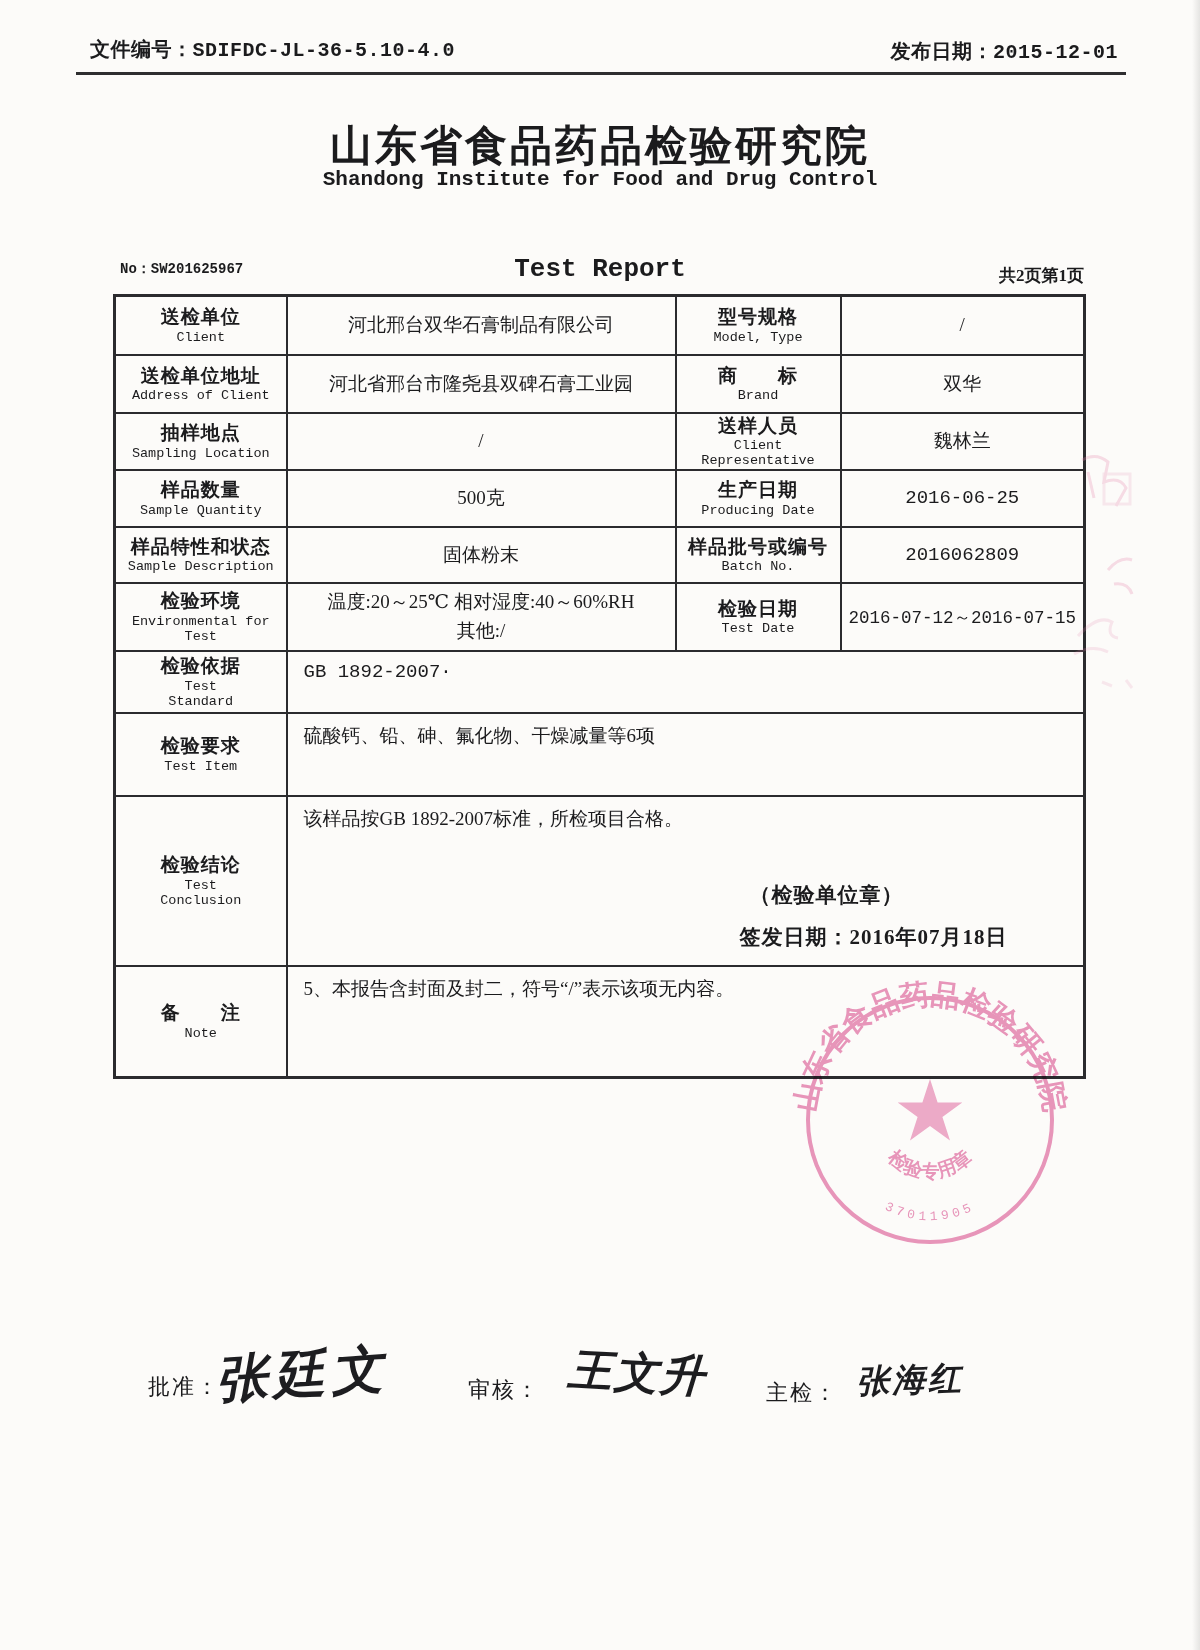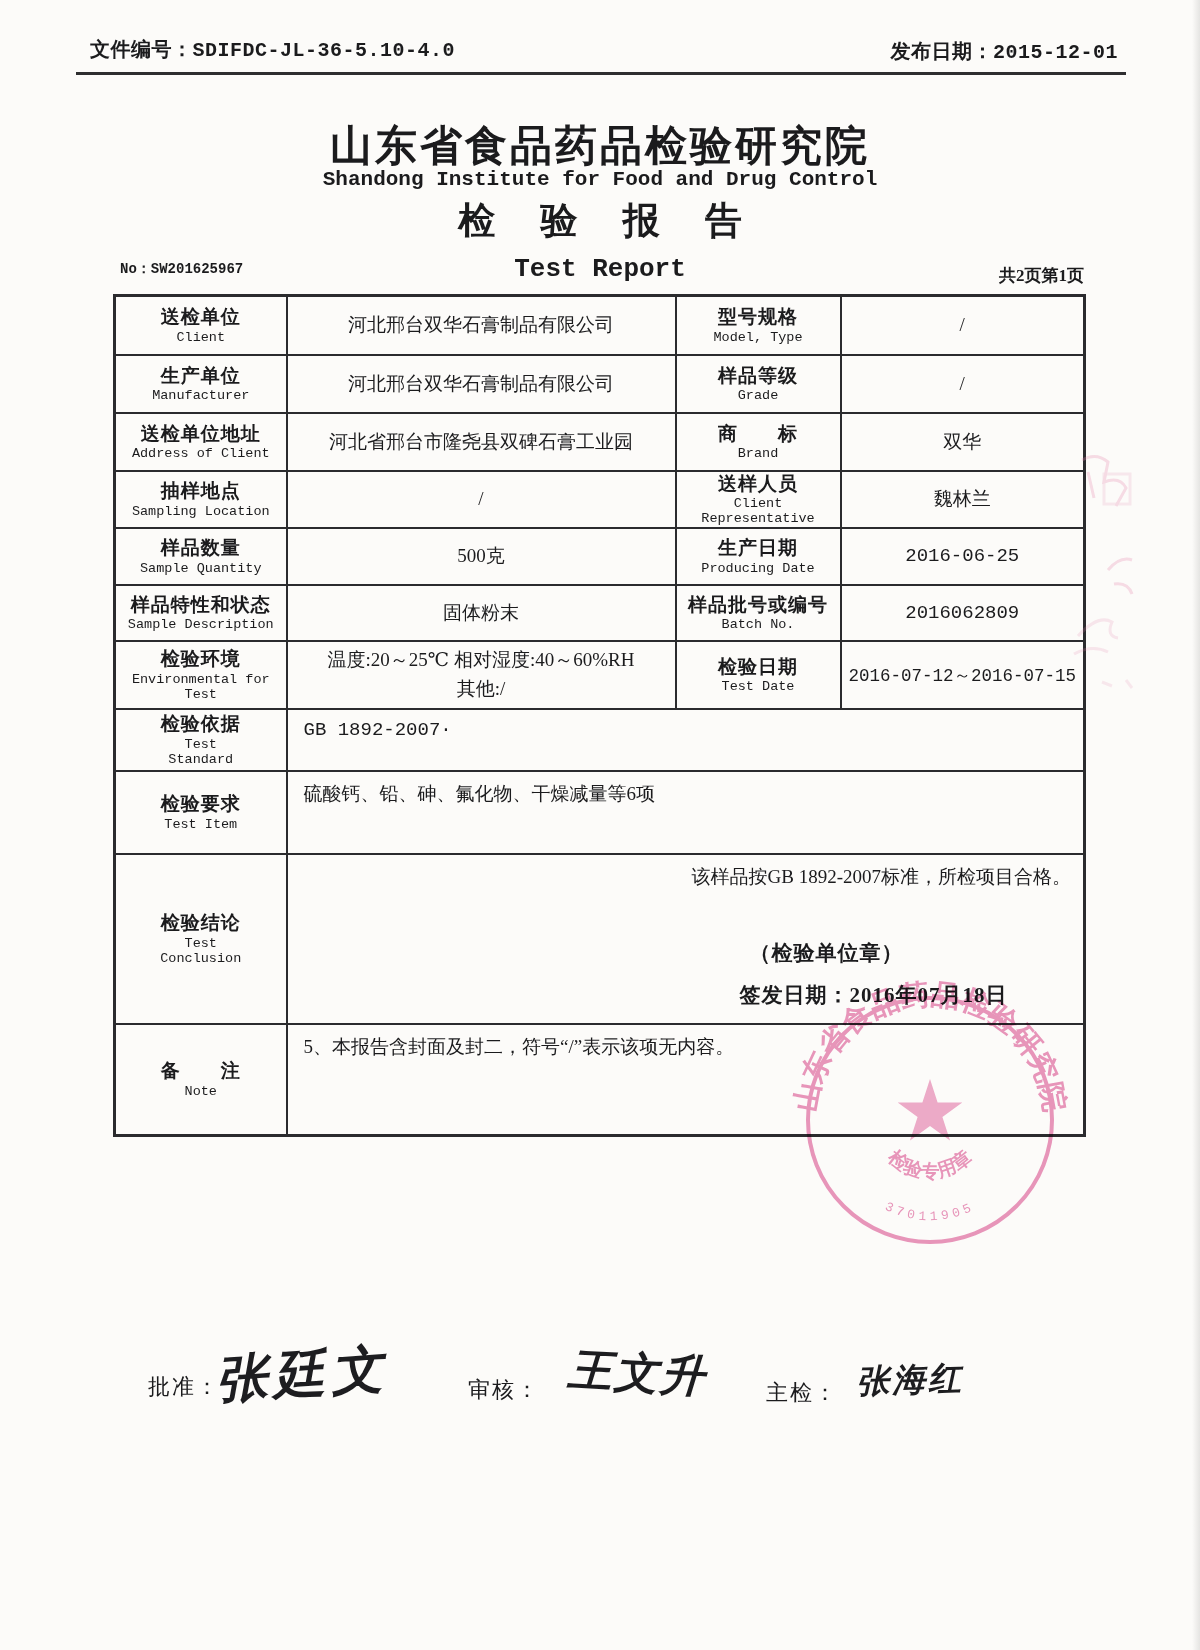--- a/index.html
+++ b/index.html
@@ -28,21 +28,21 @@
   table.rpt { position:absolute; left:113px; top:294px; width:970px; border-collapse:collapse; table-layout:fixed; }
   table.rpt, table.rpt td { border:2.5px solid #2b2b2e; }
   table.rpt { border-width:3px; }
   td { vertical-align:middle; text-align:center; font-size:19px; overflow:hidden; }
   .lbl .lcn { font-size:19px; font-weight:600; letter-spacing:1px; line-height:1.25; }
   .lbl .len { font-family:"Liberation Mono","DejaVu Sans Mono",monospace; font-size:13.5px; line-height:1.12; white-space:pre-line; margin-top:1px; }
   .val { font-size:19px; }
   .pre { white-space:pre-line; line-height:1.5; }
   .val-top { vertical-align:top; text-align:left; padding:9px 12px 0 16px; }
   .mono-val { font-family:"Liberation Mono","DejaVu Sans Mono",monospace; font-size:19px; }
-  .concl-cell { position:relative;text-align:right; }
+  .concl-cell { position:relative; }
   .concl-extra { position:absolute; left:462px; bottom:56px; font-size:21px; font-weight:600; letter-spacing:1px; }
   .concl-date  { position:absolute; left:452px; bottom:14px; font-size:21px; font-weight:600; letter-spacing:1px; }
 
   
   .sig-label { position:absolute; font-size:22px; font-weight:400; letter-spacing:2px; }
   .sig-name  { position:absolute; font-weight:700; color:#1d1d20; font-style:italic; white-space:nowrap; }
   .sig-a { left:215px; top:1340px; font-size:52px; transform:rotate(-4deg); letter-spacing:6px;}
   .sig-b { left:568px; top:1344px; font-size:44px; transform:rotate(3deg); letter-spacing:2px;}
   .sig-c { left:856px; top:1358px; font-size:33px; transform:rotate(-2deg); letter-spacing:3px;}
 
@@ -54,21 +54,20 @@
 <body>
 
 <div class="page">
 
   <div class="hdr-left"><span>文件编号：</span><span class="mono">SDIFDC-JL-36-5.10-4.0</span></div>
   <div class="hdr-right"><span>发布日期：</span><span class="mono">2015-12-01</span></div>
   <div class="hdr-rule"></div>
 
   <div class="t-cn">山东省食品药品检验研究院</div>
   <div class="t-en mono">Shandong Institute for Food and Drug Control</div>
-  <div class="t-rcn">检 验 报 告</div>
   <div class="t-ren mono">Test Report</div>
 
   <div class="no-line"><span class="mono">No：</span><span class="mono">SW201625967</span></div>
   <div class="page-info">共2页第1页</div>
 
   <table class="rpt">
     <colgroup>
         <col style="width:172px">
         <col style="width:389px">
         <col style="width:165px">
@@ -78,32 +77,20 @@
     <tbody>
     <tr style="height:59px">
       <td class="lbl">
             <div class="lcn">送检单位</div>
             <div class="len">Client</div>
           </td>
       <td class="val">河北邢台双华石膏制品有限公司</td>
       <td class="lbl">
             <div class="lcn">型号规格</div>
             <div class="len">Model, Type</div>
-          </td>
-      <td class="val">/</td>
-    </tr>
-    <tr style="height:58px">
-      <td class="lbl">
-            <div class="lcn">生产单位</div>
-            <div class="len">Manufacturer</div>
-          </td>
-      <td class="val">河北邢台双华石膏制品有限公司</td>
-      <td class="lbl">
-            <div class="lcn">样品等级</div>
-            <div class="len">Grade</div>
           </td>
       <td class="val">/</td>
     </tr>
     <tr style="height:58px">
       <td class="lbl">
             <div class="lcn">送检单位地址</div>
             <div class="len">Address of Client</div>
           </td>
       <td class="val">河北省邢台市隆尧县双碑石膏工业园</td>
       <td class="lbl">

